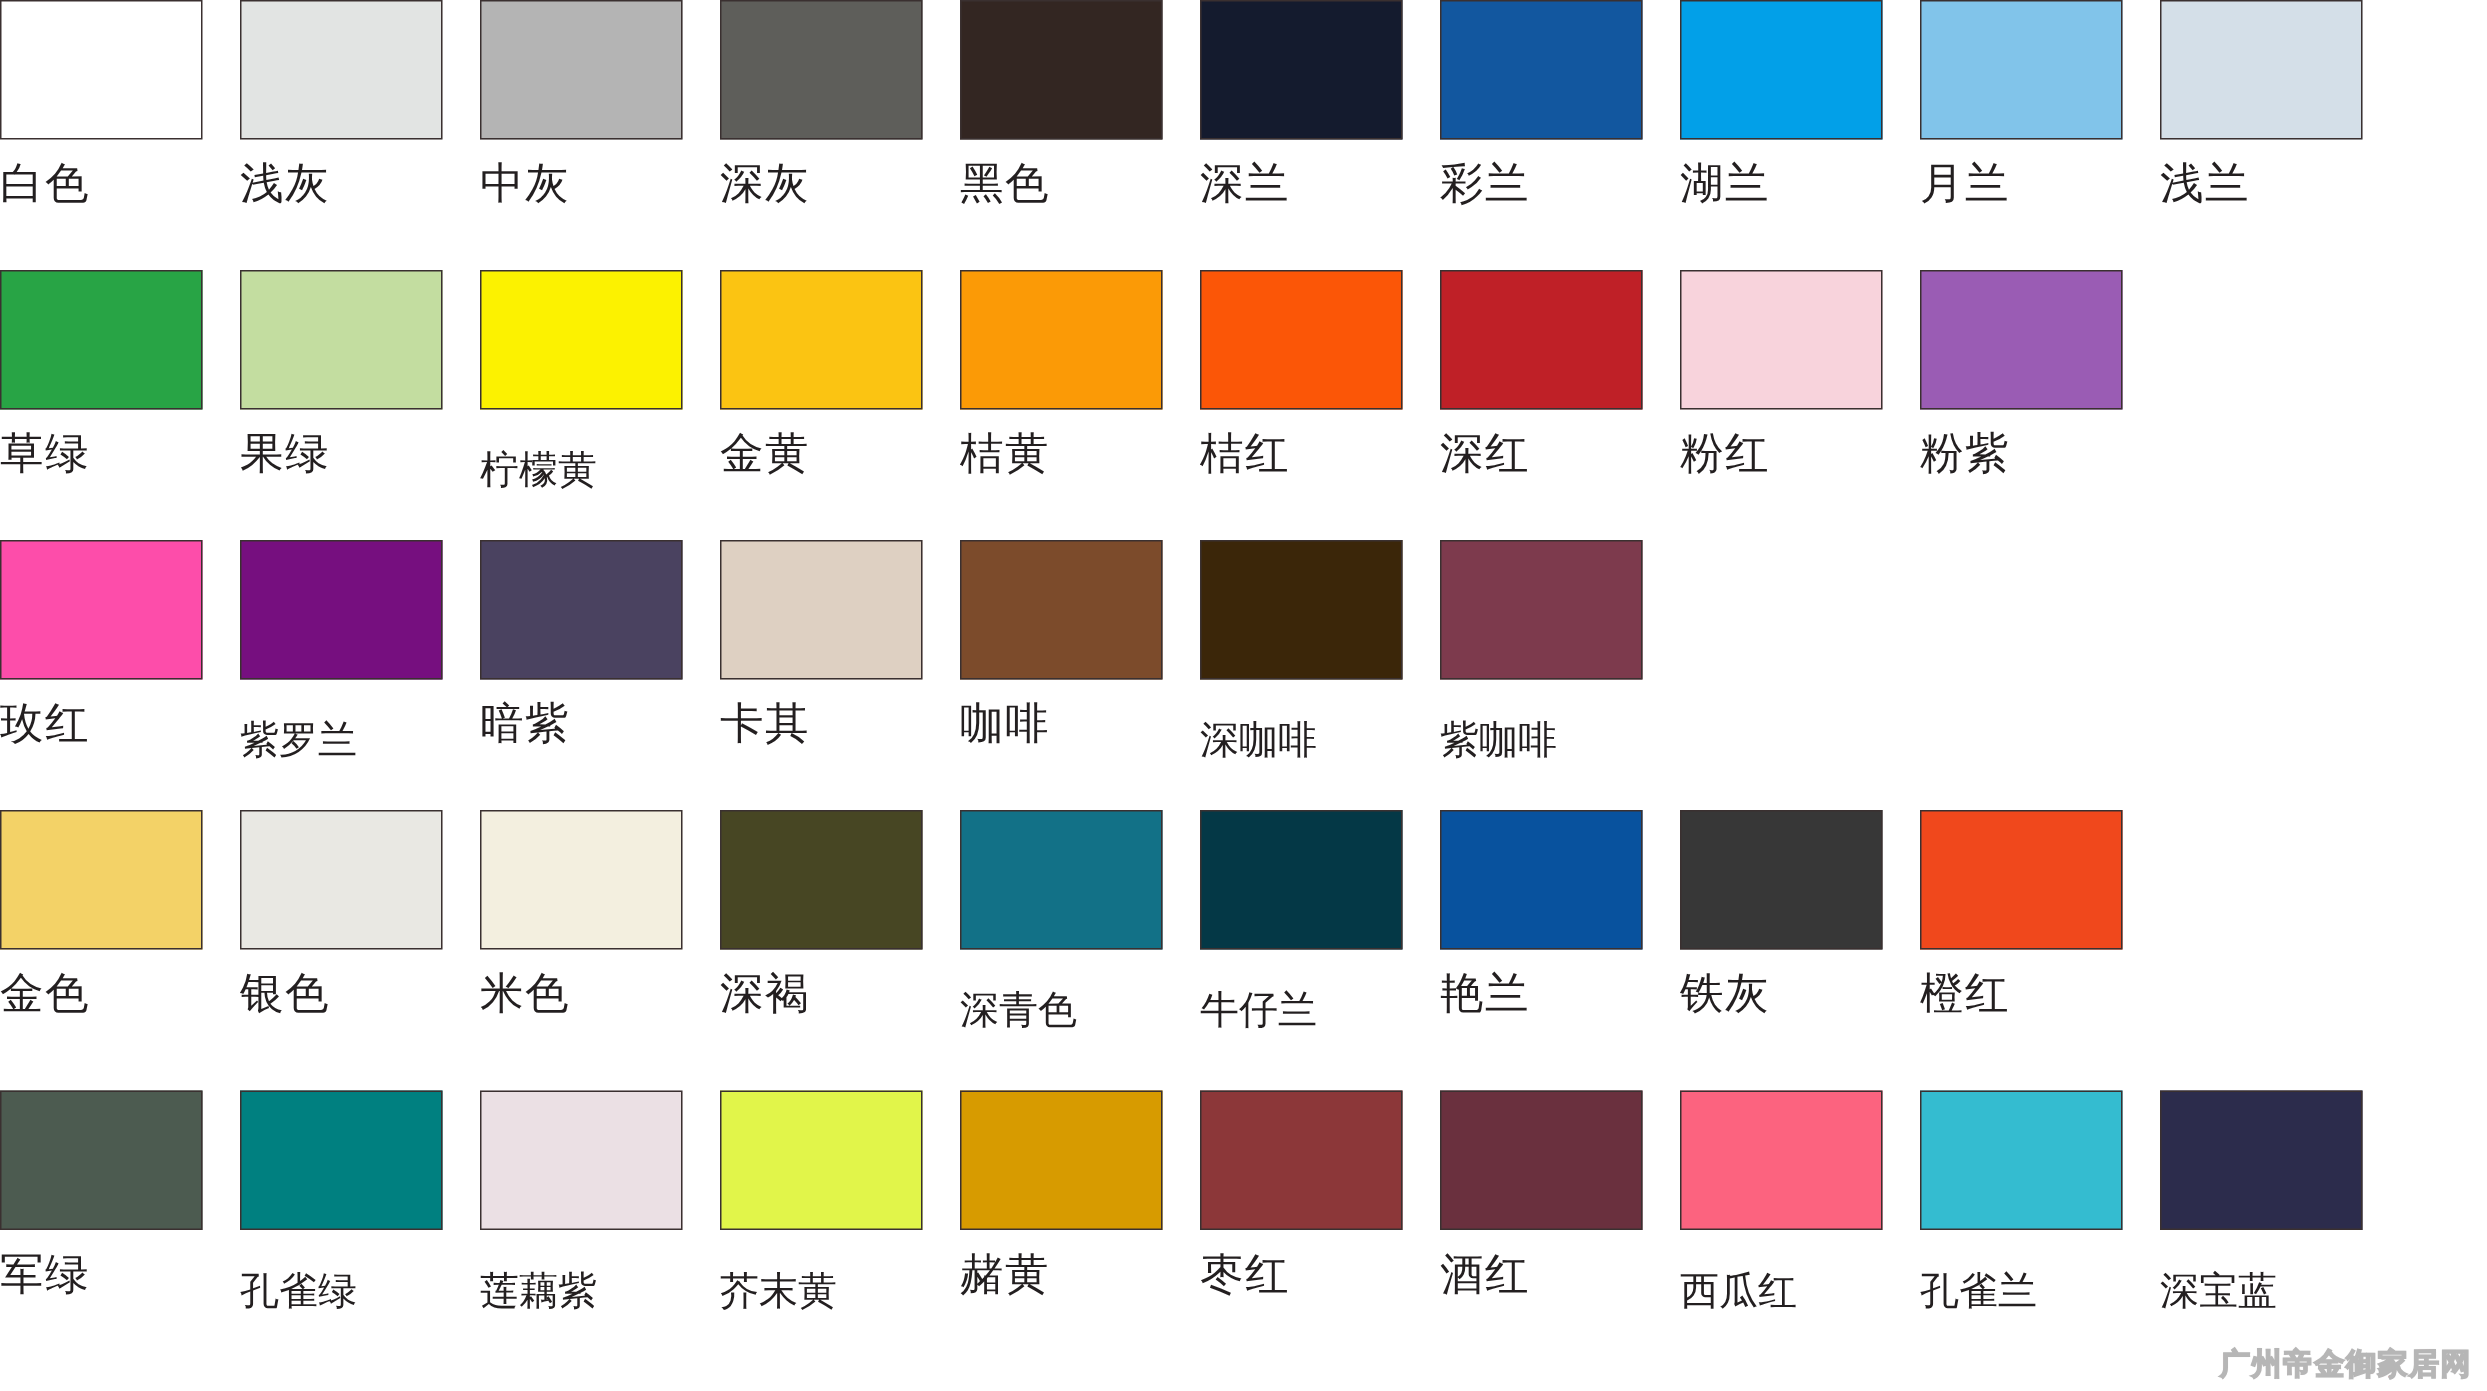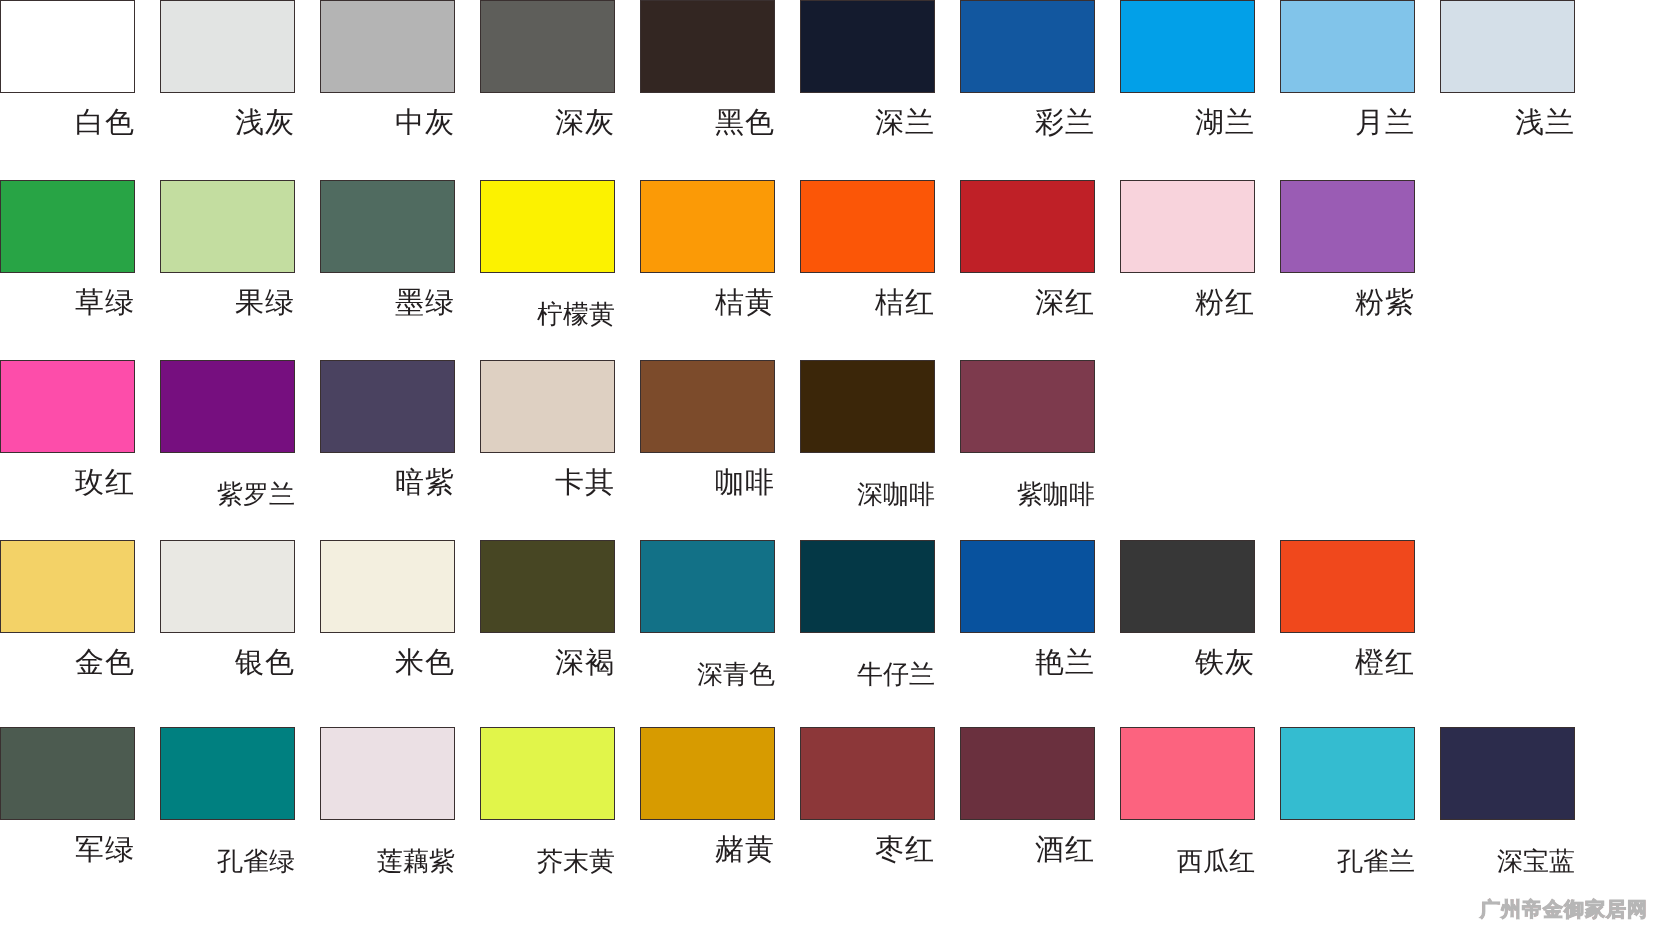--- a/index.html
+++ b/index.html
@@ -27,21 +27,21 @@
     height: 180px;
     align-items: flex-start;
   }
   .row.row-last { height: 187px; }
 
   .cell {
     width: 135px;
     margin-right: 25px;
     display: flex;
     flex-direction: column;
-    align-items: flex-end;
+    align-items: flex-start;
     box-sizing: border-box;
   }
   .cell.empty .swatch,
   .cell.empty .label { visibility: hidden; }
 
   .swatch {
     width: 135px;
     height: 93px;
     border: 1.6px solid #3a3030;
     box-sizing: border-box;
@@ -123,26 +123,26 @@
     <div class="row">
       <div class="cell">
         <div class="swatch" style="background: rgb(40, 164, 69);"></div>
         <div class="label">草绿</div>
       </div>
       <div class="cell">
         <div class="swatch" style="background: rgb(195, 221, 160);"></div>
         <div class="label">果绿</div>
       </div>
       <div class="cell">
-        <div class="swatch" style="background: rgb(80, 107, 96);"></div>
-        <div class="label">墨绿</div>
-      </div>
-      <div class="cell">
         <div class="swatch" style="background: rgb(252, 242, 0);"></div>
         <div class="label long">柠檬黄</div>
+      </div>
+      <div class="cell">
+        <div class="swatch" style="background: rgb(251, 196, 18);"></div>
+        <div class="label">金黄</div>
       </div>
       <div class="cell">
         <div class="swatch" style="background: rgb(251, 154, 6);"></div>
         <div class="label">桔黄</div>
       </div>
       <div class="cell">
         <div class="swatch" style="background: rgb(251, 86, 7);"></div>
         <div class="label">桔红</div>
       </div>
       <div class="cell">

